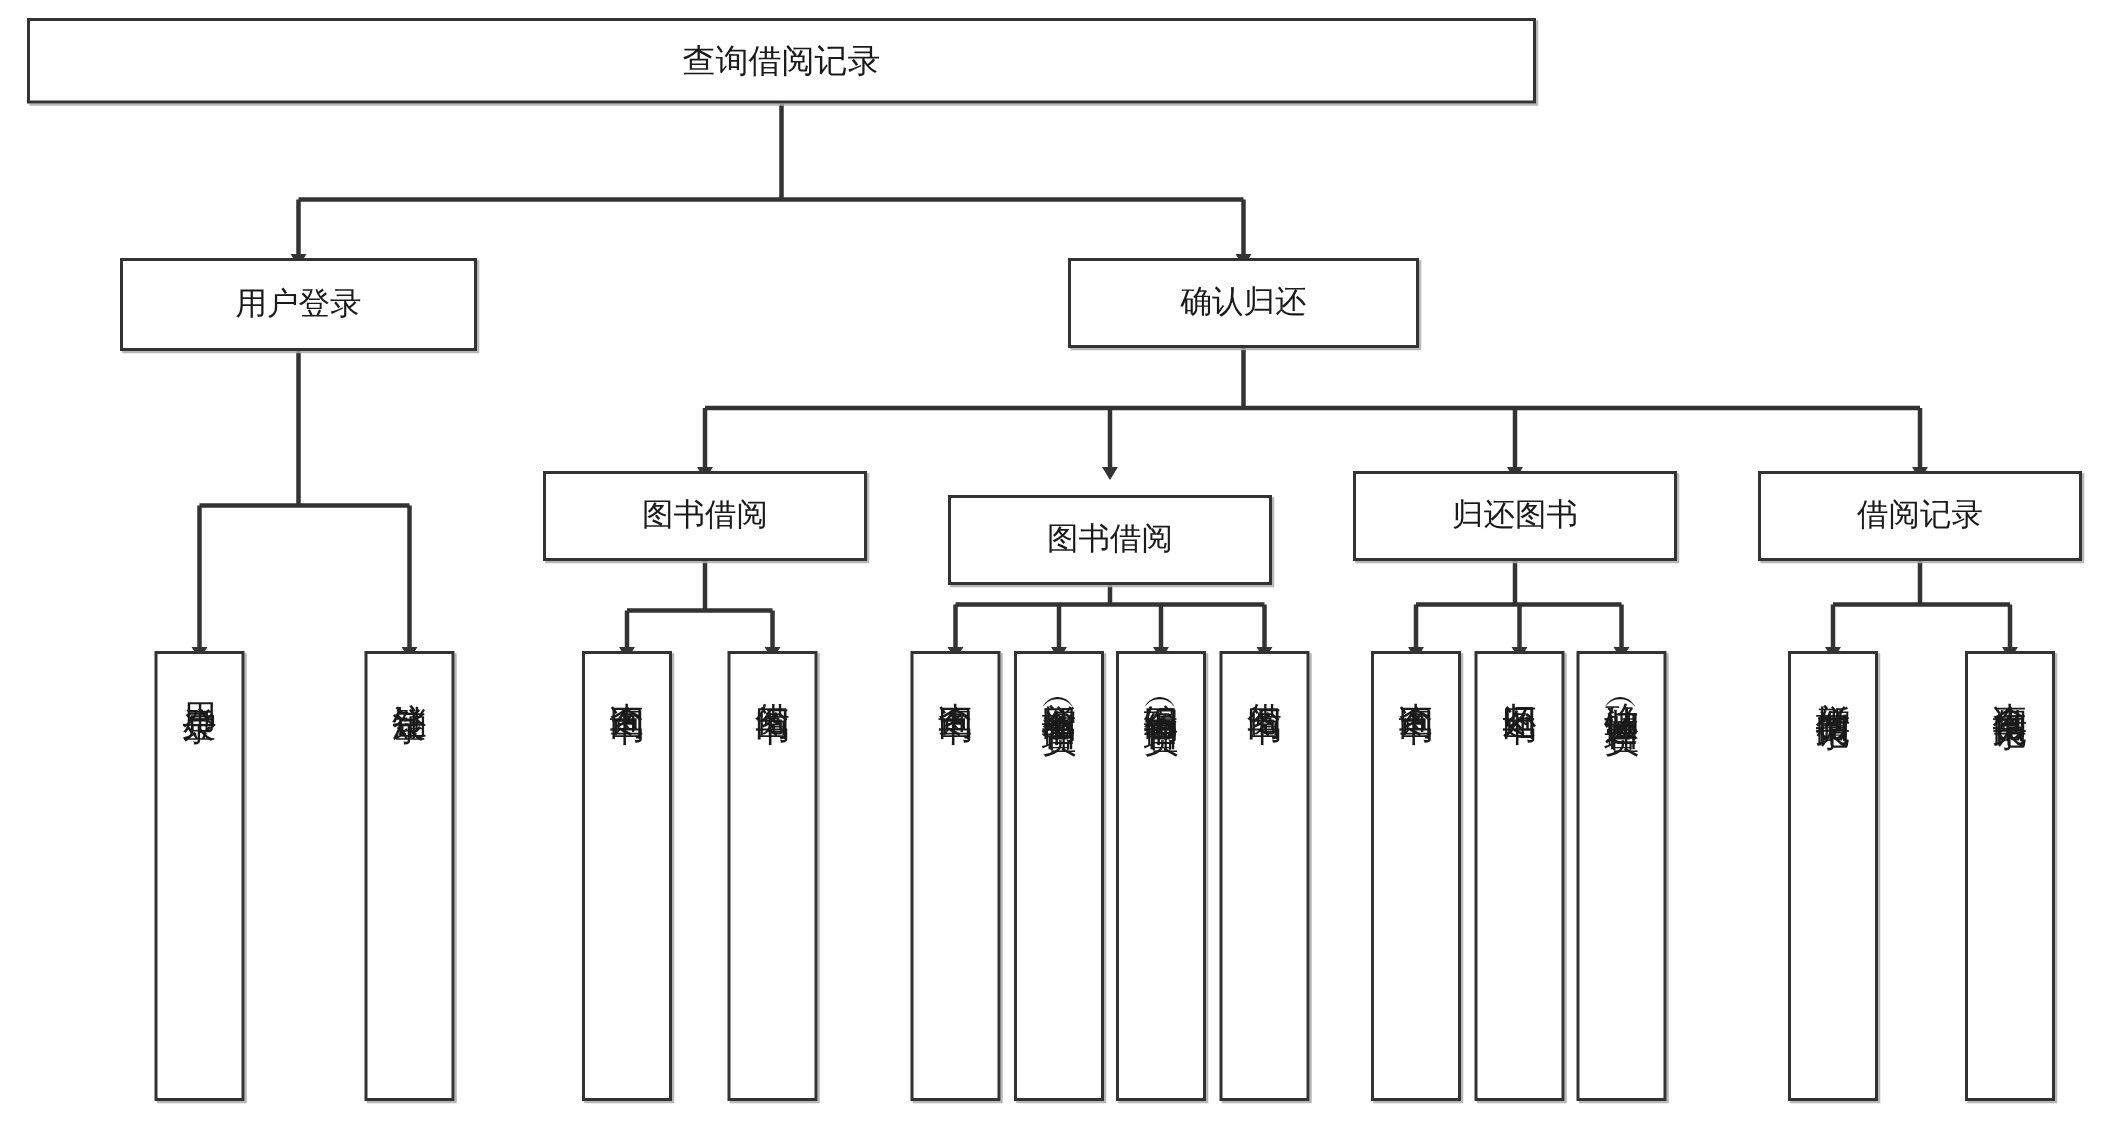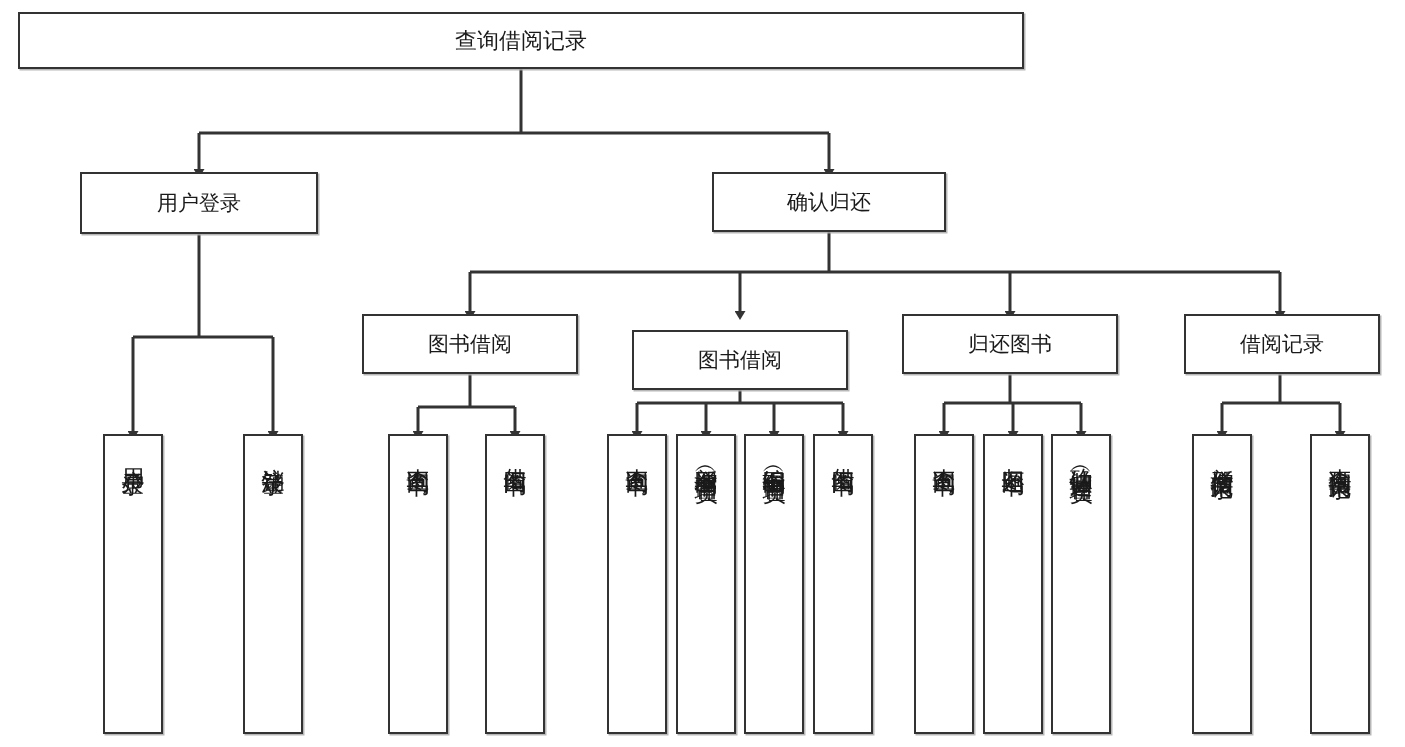--- a/index.html
+++ b/index.html
@@ -128,21 +128,21 @@
       </div>
       <div class="node horiz" style="left: 362px; top: 314px; width: 216px; height: 60px;">
         <span class="label">图书借阅</span>
       </div>
       <div class="node horiz" style="left: 632px; top: 330px; width: 216px; height: 60px;">
         <span class="label">图书借阅</span>
       </div>
       <div class="node horiz" style="left: 902px; top: 314px; width: 216px; height: 60px;">
         <span class="label">归还图书</span>
       </div>
-      <div class="node horiz" style="left: 1172px; top: 314px; width: 196px; height: 60px; margin-left: 12px;">
+      <div class="node horiz" style="left: 1172px; top: 314px; width: 216px; height: 60px;">
         <span class="label">借阅记录</span>
       </div>
       <div class="node vert" style="left: 103px; top: 434px; width: 60px; height: 300px;">
         <span class="label">用户登录</span>
       </div>
       <div class="node vert" style="left: 243px; top: 434px; width: 60px; height: 300px;">
         <span class="label">注销登录</span>
       </div>
       <div class="node vert" style="left: 388px; top: 434px; width: 60px; height: 300px;">
         <span class="label">查询图书</span>

